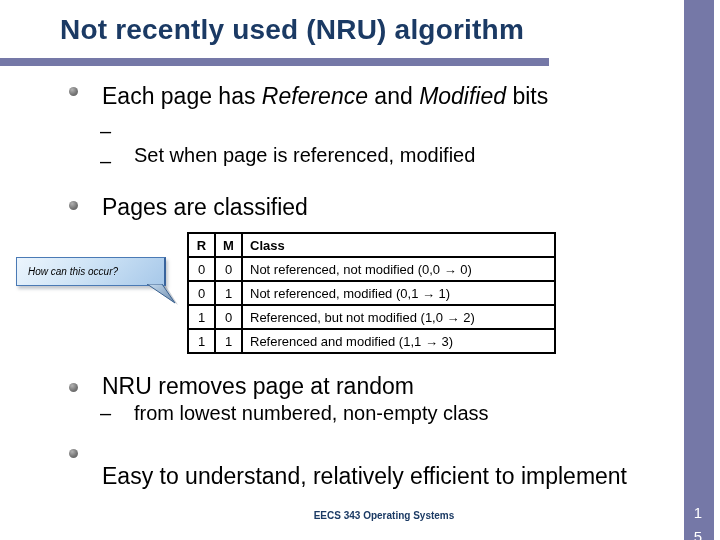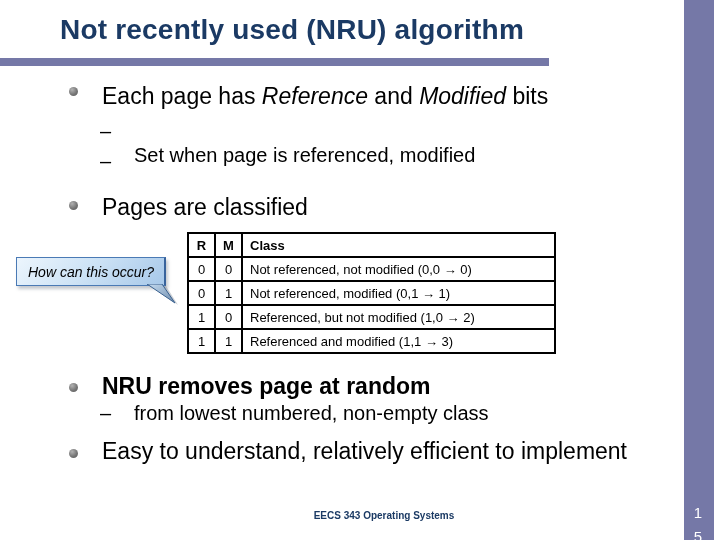--- a/index.html
+++ b/index.html
@@ -32,21 +32,21 @@
 
   
   .dot {
     position:absolute; width:9px; height:9px; border-radius:50%;
     background:radial-gradient(circle at 35% 30%, #b2b2b2, #777777 55%, #585858);
   }
   .lvl1 {
     position:absolute; left:102px; font-size:23px; line-height:30px;
     white-space:nowrap;
   }
-  .lvl1.wrap2 { line-height:37px; }
+  .lvl1.wrap2 { line-height:37px;margin-top:25px; }
   .it { font-style:italic; }
   .dash {
     position:absolute; left:100px; font-size:20px; line-height:24px;
   }
   .lvl2 {
     position:absolute; left:134px; font-size:20px; line-height:24px;
     white-space:nowrap;
   }
   .lvl2 .ln { display:block; }
 
@@ -64,21 +64,21 @@
   .class-table th { font-weight:bold; }
   .class-table th.c-class { padding-left:7px; }
 
   
   .callout {
     position:absolute; left:16px; top:257px; width:150px; height:29px;
     box-sizing:border-box;
     border:1px solid #4a7ab5; border-right:2px solid #38639c;
     background:linear-gradient(135deg, #ecf5fd 0%, #cfe4f6 45%, #a7c8e9 100%);
     display:flex; align-items:center; padding-left:11px;
-    font-size:14px; font-style:italic; color:#000;
+    font-size:10px; font-style:italic; color:#000;
     box-shadow:2px 3px 3px rgba(110,120,135,0.40);
   }
   .callout-tail { position:absolute; left:145px; top:284px; }
 
   
   .footer {
     position:absolute; left:284px; top:510px; width:200px;
     text-align:center; font-size:10px; line-height:11px; font-weight:bold;
     color:#1b3a64;
   }
@@ -145,21 +145,21 @@
     </tr>
     <tr>
       <td class="c-num">1</td>
       <td class="c-num">1</td>
       <td class="c-class">Referenced and modified (1,1 → 3)</td>
     </tr>
   </tbody>
 </table>
 
 <span class="dot" style="left:69px; top:383px;"></span>
-<div class="lvl1" style="top:371px;font-weight:bold;">NRU removes page at random</div>
+<div class="lvl1" style="top:371px;">NRU removes page at random</div>
 
 <span class="dash" style="top:401px;">–</span>
 <div class="lvl2" style="top:401px;text-align:center;">from lowest numbered, non-empty class</div>
 
 <span class="dot" style="left:69px; top:449px;"></span>
 <div class="lvl1 wrap2" style="top:433px;">
   <span style="display:block;">Easy to understand, relatively efficient to implement</span>
 </div>
 
 <div class="footer">

